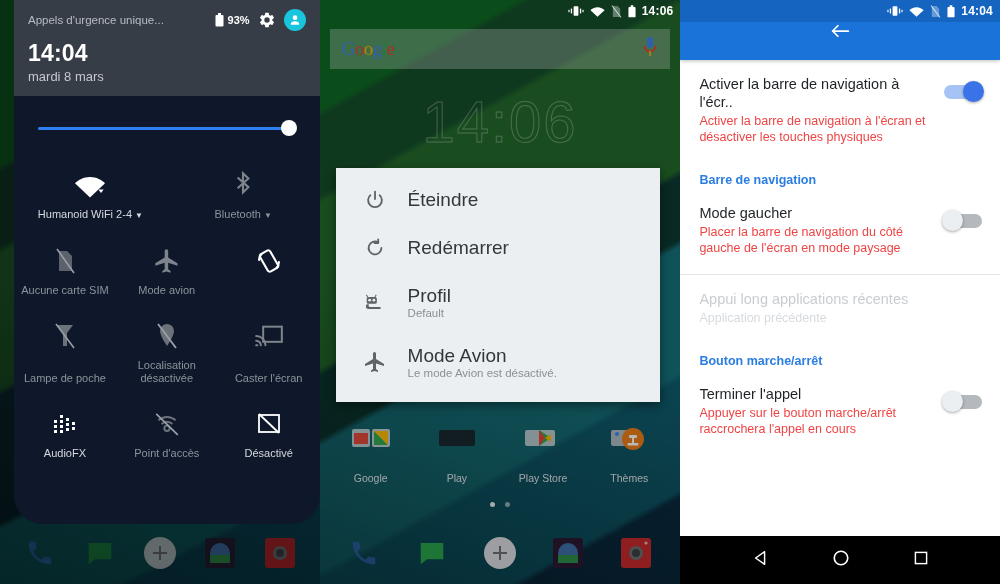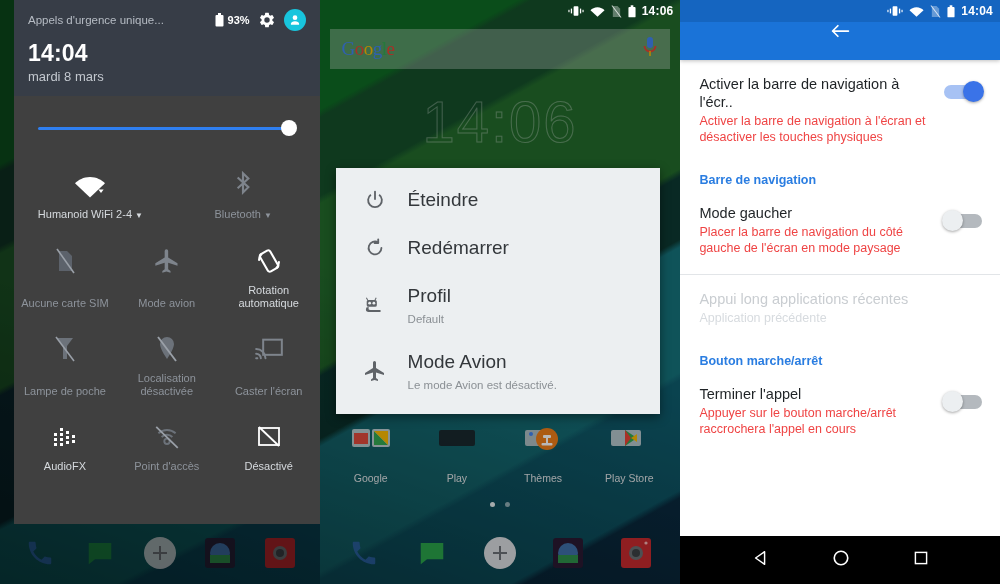--- a/index.html
+++ b/index.html
@@ -42,21 +42,21 @@
     justify-content: flex-end; gap: 6px; padding: 0 7px;
     font-size: 11.5px; color: #fff; font-weight: bold;
   }
   .sb-time { font-size: 12px; letter-spacing: .2px; }
   .sbicon { display: inline-flex; align-items: center; }
   .sbicon svg { display: block; }
 
   
   .shade {
     position: absolute; top: 0; left: 14px; right: 0; bottom: 60px;
-    background: #404040; z-index: 5;
+    background: #0f172a; z-index: 5; border-radius: 29px;
   }
   .shade-header {
     background: #373d47;
     padding: 9px 14px 12px 14px;
   }
   .shade-hrow { display: flex; align-items: center; gap: 8px; height: 22px; }
   .carrier {
     flex: 1; color: #b6bcc4; font-size: 11.5px;
     white-space: nowrap; overflow: hidden; text-overflow: ellipsis;
   }
@@ -142,21 +142,21 @@
 
   .power-dialog {
     position: absolute; left: 16px; right: 20px; top: 168px;
     background: #eceff1; z-index: 7;
     box-shadow: 0 3px 10px rgba(0,0,0,.45);
     padding: 8px 0 10px 4px;
   }
   .pd-item { display: flex; align-items: center; gap: 20px; padding: 13px 22px; }
   .pd-ico { width: 26px; display: flex; align-items: center; justify-content: center; color: #5f6368; flex: none; }
   .pd-title { font-size: 19px; color: #33373b; }
-  .pd-sub { font-size: 11.5px; color: #8b9095; margin-top: 6px; }
+  .pd-sub { font-size: 11.5px; color: #8b9095; margin-top: 0; }
   .mid-scrim { position: absolute; inset: 0; background: rgba(0,0,0,.28); z-index: 5; }
 
   
   .rp { position: absolute; inset: 0; background: #fff; }
   .rp-statusbar { background: #1565c0; }
   .rp-appbar {
     background: #1a73d8; height: 38px; display: flex; align-items: center;
     padding: 0 14px; gap: 20px; color: #fff;
     box-shadow: 0 1px 4px rgba(0,0,0,.25);
     flex-direction: column;
@@ -278,21 +278,20 @@
             </div>
             <div class="t-label">Mode avion</div>
           </div>
           <div class="tile">
             <div class="t-icon">
               <svg width="28" height="28" viewBox="0 0 24 24" fill="none" stroke="#fff" stroke-width="1.8">
                   <rect x="7" y="3.5" width="10" height="17" rx="2" transform="rotate(-30 12 12)"></rect>
                   <path d="M3.5 11a8.5 8.5 0 012-5M20.5 13a8.5 8.5 0 01-2 5" stroke-linecap="round"></path>
                 </svg>
             </div>
-            <div class="t-label">Rotation automatique</div>
           </div>
         </div>
 
         <div class="tile-row">
           <div class="tile dim">
             <div class="t-icon">
               <svg width="22" height="28" viewBox="0 0 22 28">
                   <path d="M3 3h16l-6 8v13h-4V11z" fill="#6c727a"></path>
                   <line x1="2" y1="2" x2="20" y2="26" stroke="#9aa0a8" stroke-width="1.6"></line>
                 </svg>
@@ -459,40 +458,40 @@
         <div class="app-ico">
           <svg width="40" height="40" viewBox="0 0 40 40">
               <rect x="2" y="2" width="36" height="16" rx="2" fill="#1b1f23" opacity=".85"></rect>
             </svg>
         </div>
         <div class="app-name">Play</div>
       </div>
       <div class="app">
         <div class="app-ico">
           <svg width="40" height="40" viewBox="0 0 40 40">
+              <rect x="2" y="2" width="30" height="16" rx="2" fill="#dfe3e6" opacity=".8"></rect>
+              <path d="M16 2l12 8-12 8z" fill="#34A853"></path>
+              <path d="M16 2l6 8-6 8z" fill="#EA4335"></path>
+              <path d="M22 10l6-4v8z" fill="#FBBC05"></path>
+            </svg>
+        </div>
+        <div class="app-name">Play Store</div>
+      </div>
+      <div class="app">
+        <div class="app-ico">
+          <svg width="40" height="40" viewBox="0 0 40 40">
               <rect x="2" y="2" width="20" height="16" rx="2" fill="#c9ced2" opacity=".85"></rect>
               <circle cx="8" cy="6" r="2" fill="#4285F4"></circle>
               <circle cx="24" cy="11" r="11" fill="#ef7f1a"></circle>
               <rect x="20" y="7" width="8" height="3" rx="1" fill="#fff"></rect>
               <rect x="23" y="10" width="2" height="5" fill="#fff"></rect>
               <rect x="18.5" y="15" width="11" height="2.5" rx="1" fill="#fff"></rect>
             </svg>
         </div>
         <div class="app-name">Thèmes</div>
-      </div>
-      <div class="app">
-        <div class="app-ico">
-          <svg width="40" height="40" viewBox="0 0 40 40">
-              <rect x="2" y="2" width="30" height="16" rx="2" fill="#dfe3e6" opacity=".8"></rect>
-              <path d="M16 2l12 8-12 8z" fill="#34A853"></path>
-              <path d="M16 2l6 8-6 8z" fill="#EA4335"></path>
-              <path d="M22 10l6-4v8z" fill="#FBBC05"></path>
-            </svg>
-        </div>
-        <div class="app-name">Play Store</div>
       </div>
     </div>
 
     <div class="page-dots">
       <div class="dot on"></div>
       <div class="dot"></div>
     </div>
 
     <div class="dock">
       <div class="dock-ico">

